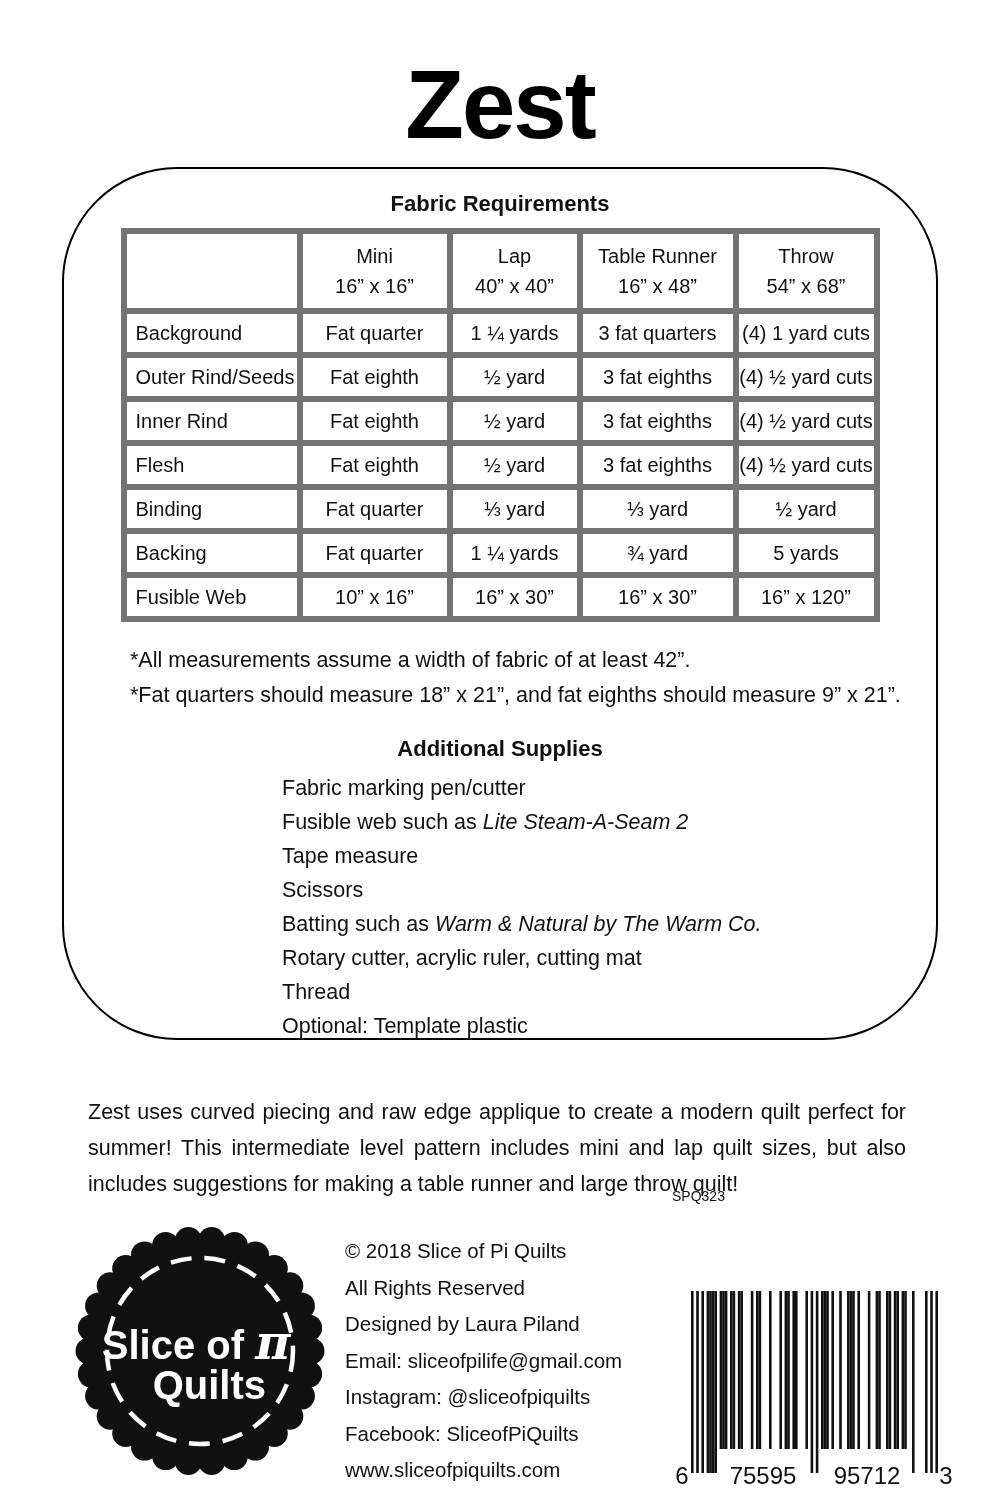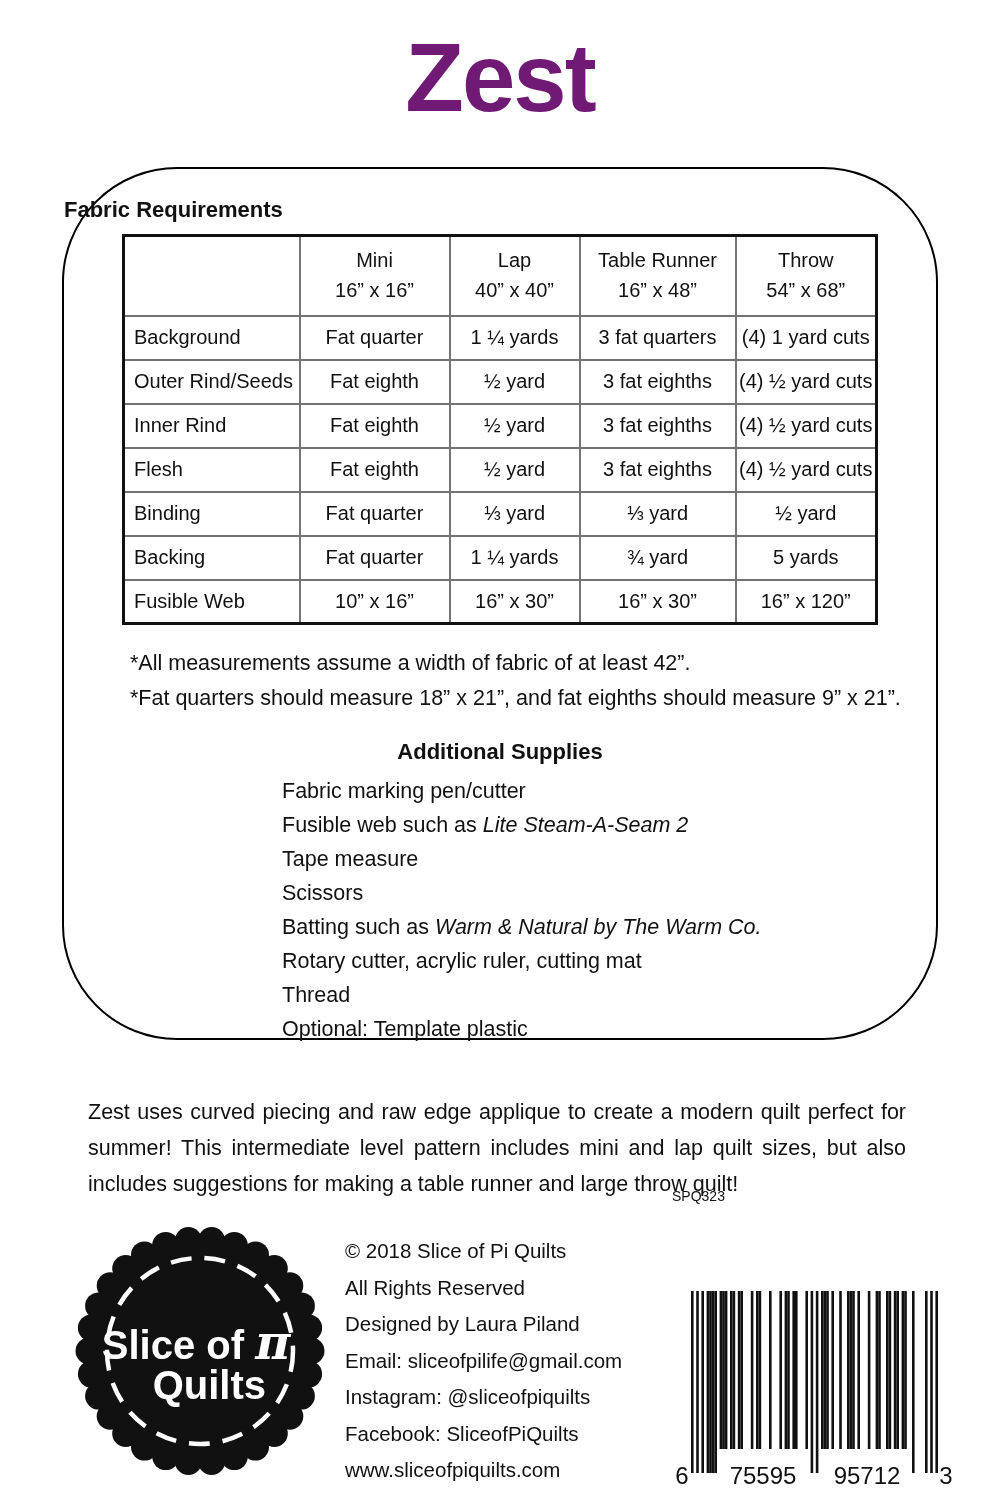--- a/index.html
+++ b/index.html
@@ -8,26 +8,26 @@
     font-family:"Liberation Sans",sans-serif;color:#111;overflow:hidden;
   }
   .title{
     position:absolute;top:28px;left:0;width:1000px;text-align:center;
     font-size:96px;font-weight:bold;letter-spacing:-2px;line-height:1.05;
   }
   .round-box{
     position:absolute;left:62px;top:167px;width:876px;height:873px;
     border:2px solid #000;border-radius:115px;box-sizing:border-box;
   }
-  .fr-heading{margin-top:28px;text-align:left;font-size:22px;font-weight:bold}
+  .fr-heading{margin-top:22px;text-align:center;font-size:22px;font-weight:bold}
   table.fr{
     margin:11px auto 0;border-collapse:collapse;width:753px;
     font-size:20px;border:3px solid #111;table-layout:fixed;
   }
-  .fr th,.fr td{border:2px solid #737373;padding:0;font-weight:normal}
+  .fr th,.fr td{border:6px solid #737373;padding:0;font-weight:normal}
   .fr thead tr{height:80px}
   .fr tbody tr{height:44px}
   .fr th{text-align:center;vertical-align:middle}
   .fr th .sz{margin-top:7px}
   .fr td.name{text-align:left;padding-left:9px}
   .fr td.val{text-align:center}
   .notes{margin:21px 0 0 66px;font-size:21.5px;line-height:35px}
   .supplies-heading{margin-top:23px;text-align:center;font-size:22px;font-weight:bold}
   .supplies{margin:9px 0 0 218px;font-size:21.5px;line-height:34px}
   .description{
@@ -36,21 +36,21 @@
   }
   .logo-svg{position:absolute;left:68px;top:1219px;width:264px;height:264px}
   .footer-info{position:absolute;left:345px;top:1233px;font-size:20.5px;line-height:36.5px}
   .footer-info .b{font-weight:normal}
   .spq{position:absolute;left:672px;top:1188px;width:280px;text-align:left;font-size:14px}
   .barcode-svg{position:absolute;left:675px;top:1291px;width:280px;height:196px}
 </style>
 </head>
 <body>
 
-<div class="title" style="color: #701a75;">Zest</div>
+<div class="title" style="color: #000000; margin-top: 27px;">Zest</div>
 
 <div class="round-box">
   <div class="fr-heading">Fabric Requirements</div>
 
   <table class="fr" id="fr-table">
     <colgroup>
       <col style="width:176px">
         <col style="width:150px">
         <col style="width:130px">
       <col style="width:156px">

